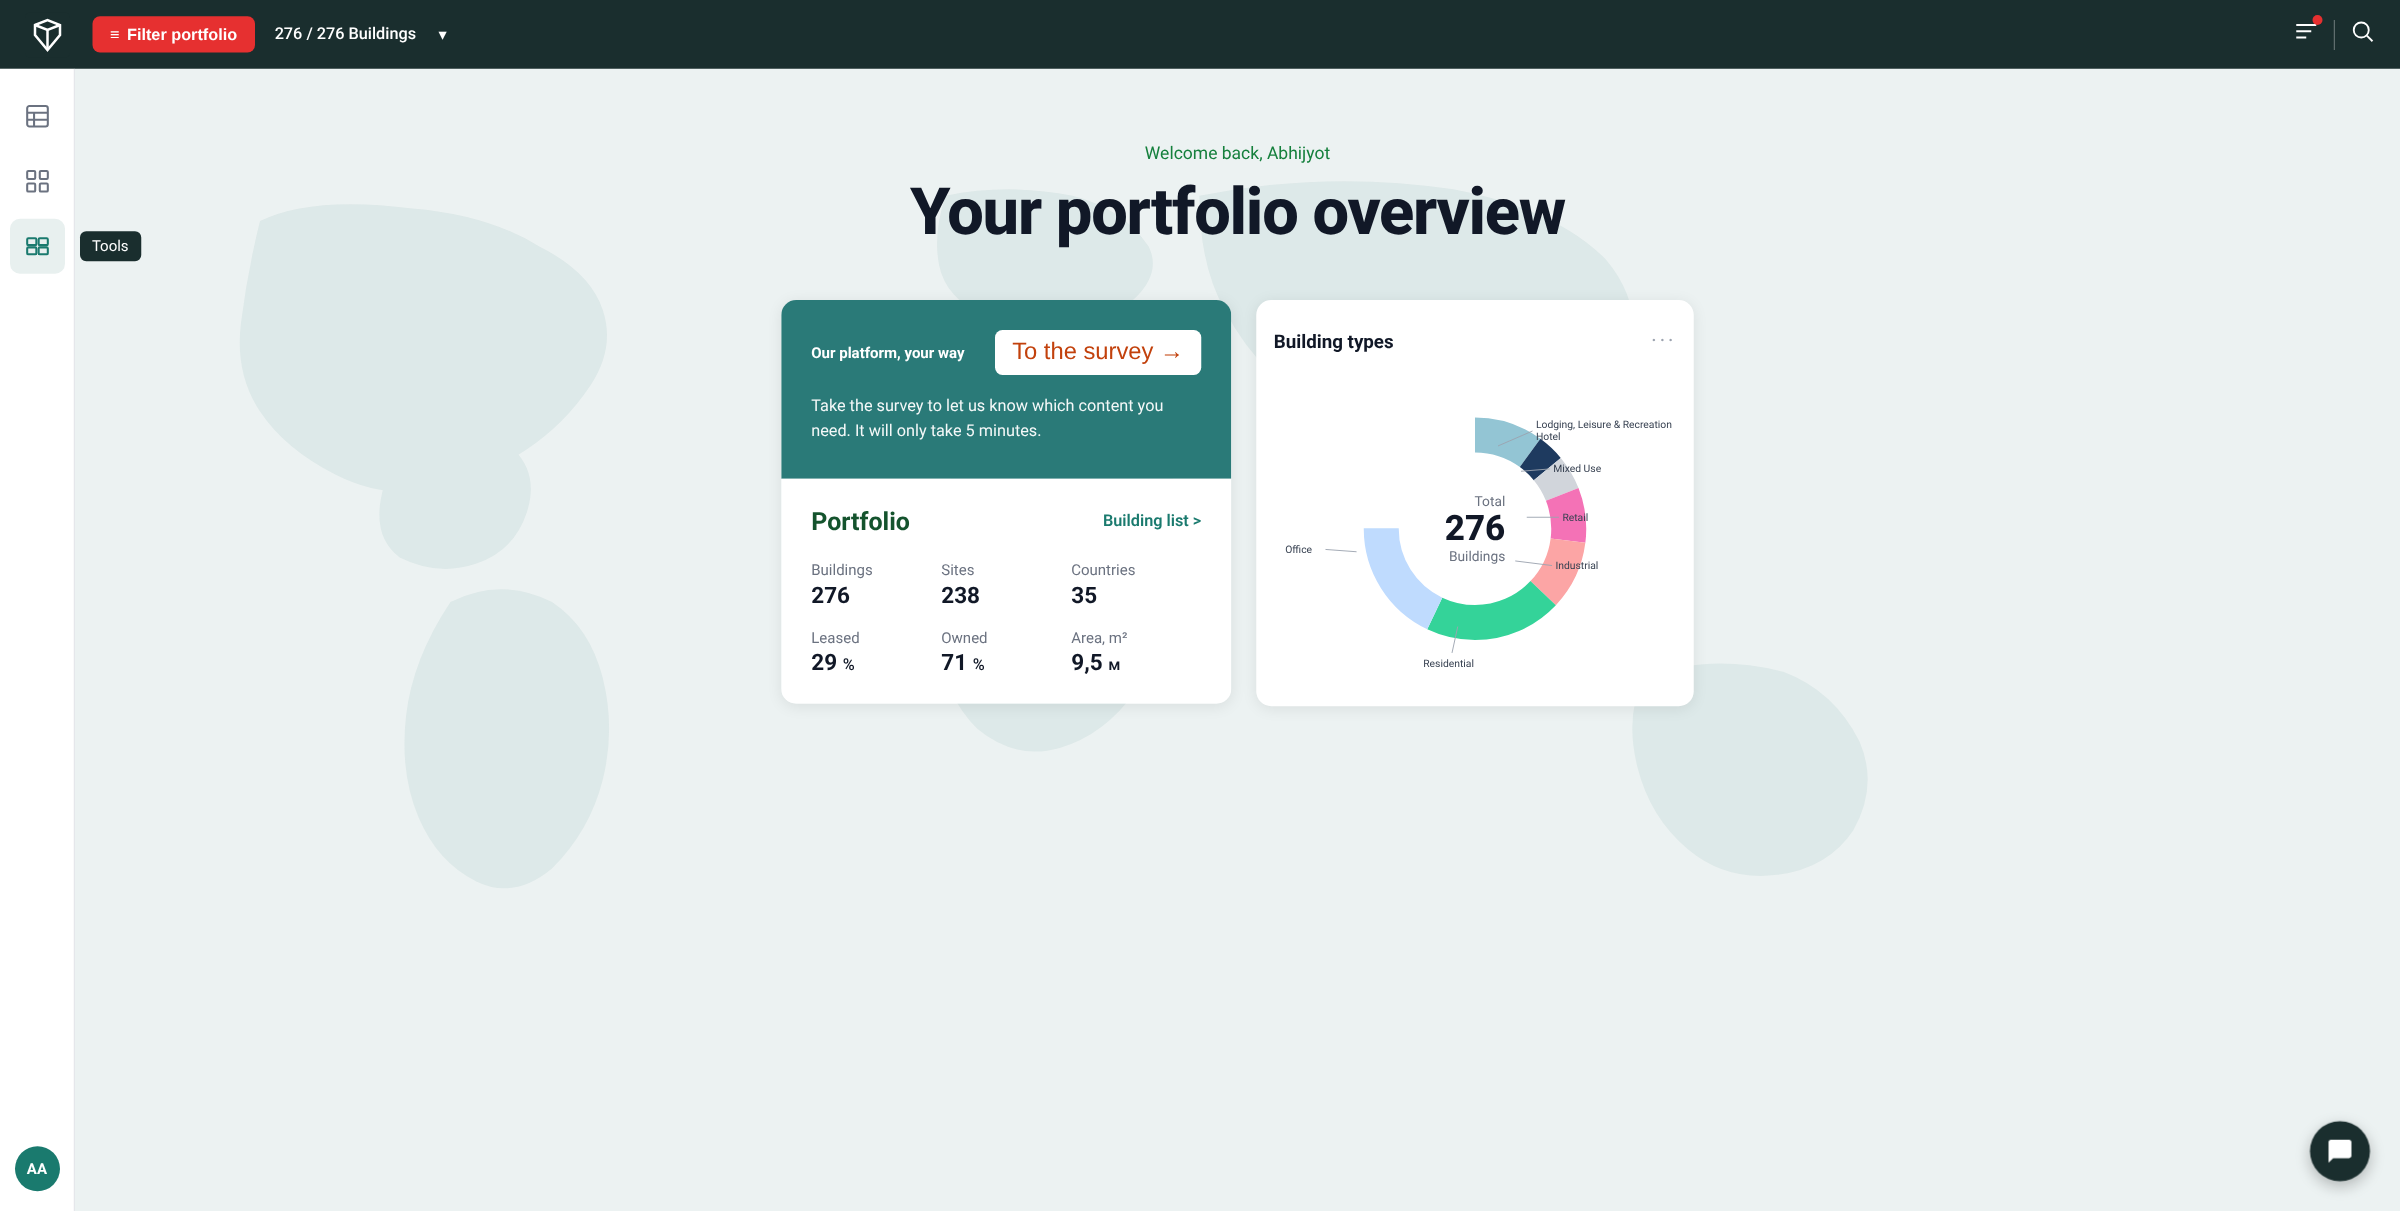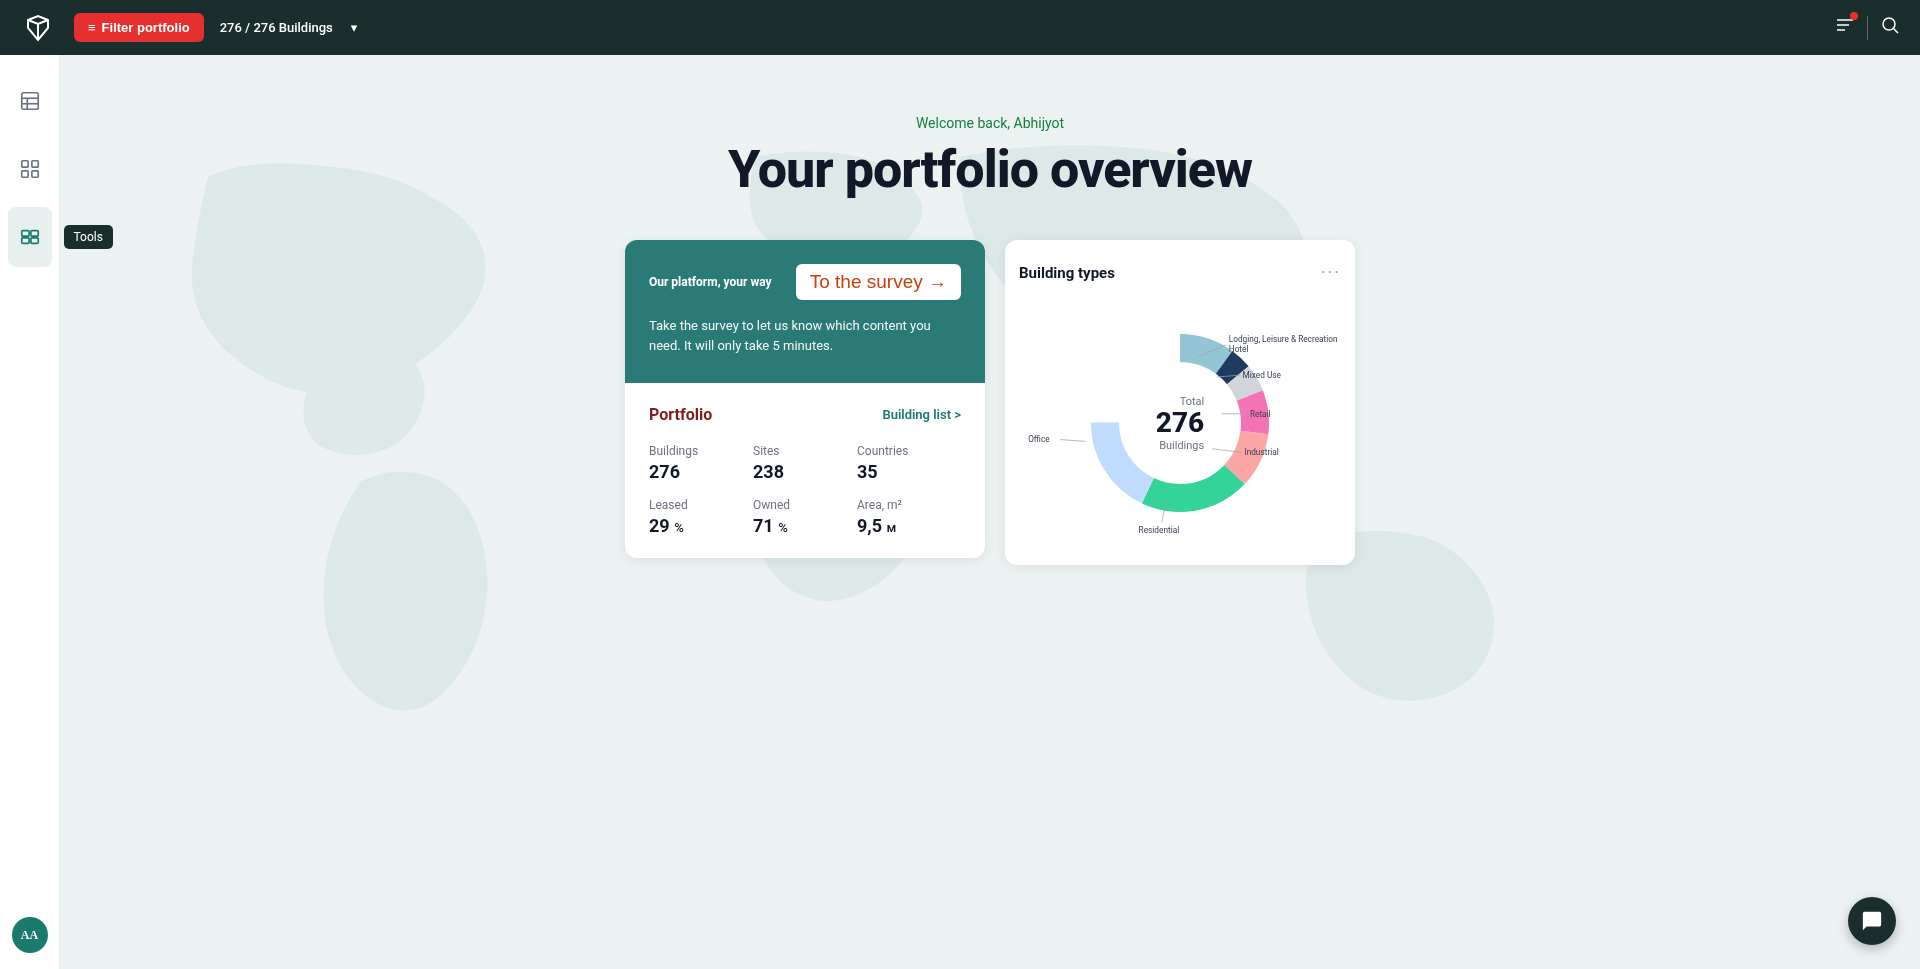--- a/index.html
+++ b/index.html
@@ -104,21 +104,21 @@
       display: flex;
       flex-direction: column;
       align-items: center;
       padding: 16px 0;
       gap: 8px;
       position: relative;
       flex-shrink: 0;
     }
     .sidebar-item {
       width: 44px;
-      height: 60px;
+      height: 44px;
       border-radius: 8px;
       display: flex;
       align-items: center;
       justify-content: center;
       cursor: pointer;
       color: #6b7280;
       position: relative;
     }
     .sidebar-item.active {
       background: #e8f0ef;
@@ -153,21 +153,20 @@
       height: 36px;
       border-radius: 50%;
       background: #1a7a6e;
       color: white;
       display: flex;
       align-items: center;
       justify-content: center;
       font-size: 12px;
       font-weight: 700;
       cursor: pointer;
-      font-family: Liberation Serif, serif;
     }
 
     
     .content-area {
       flex: 1;
       position: relative;
       overflow: hidden;
     }
 
     
@@ -261,23 +260,23 @@
       background: white;
       padding: 22px 24px;
     }
     .portfolio-header {
       display: flex;
       align-items: center;
       justify-content: space-between;
       margin-bottom: 20px;
     }
     .portfolio-label {
-      font-size: 16px;
+      font-size: 20px;
       font-weight: 700;
-      color: #7f1d1d;
+      color: #14532d;
     }
     .building-list-link {
       color: #1a7a6e;
       font-size: 13px;
       font-weight: 600;
       cursor: pointer;
       display: flex;
       align-items: center;
       gap: 4px;
     }

